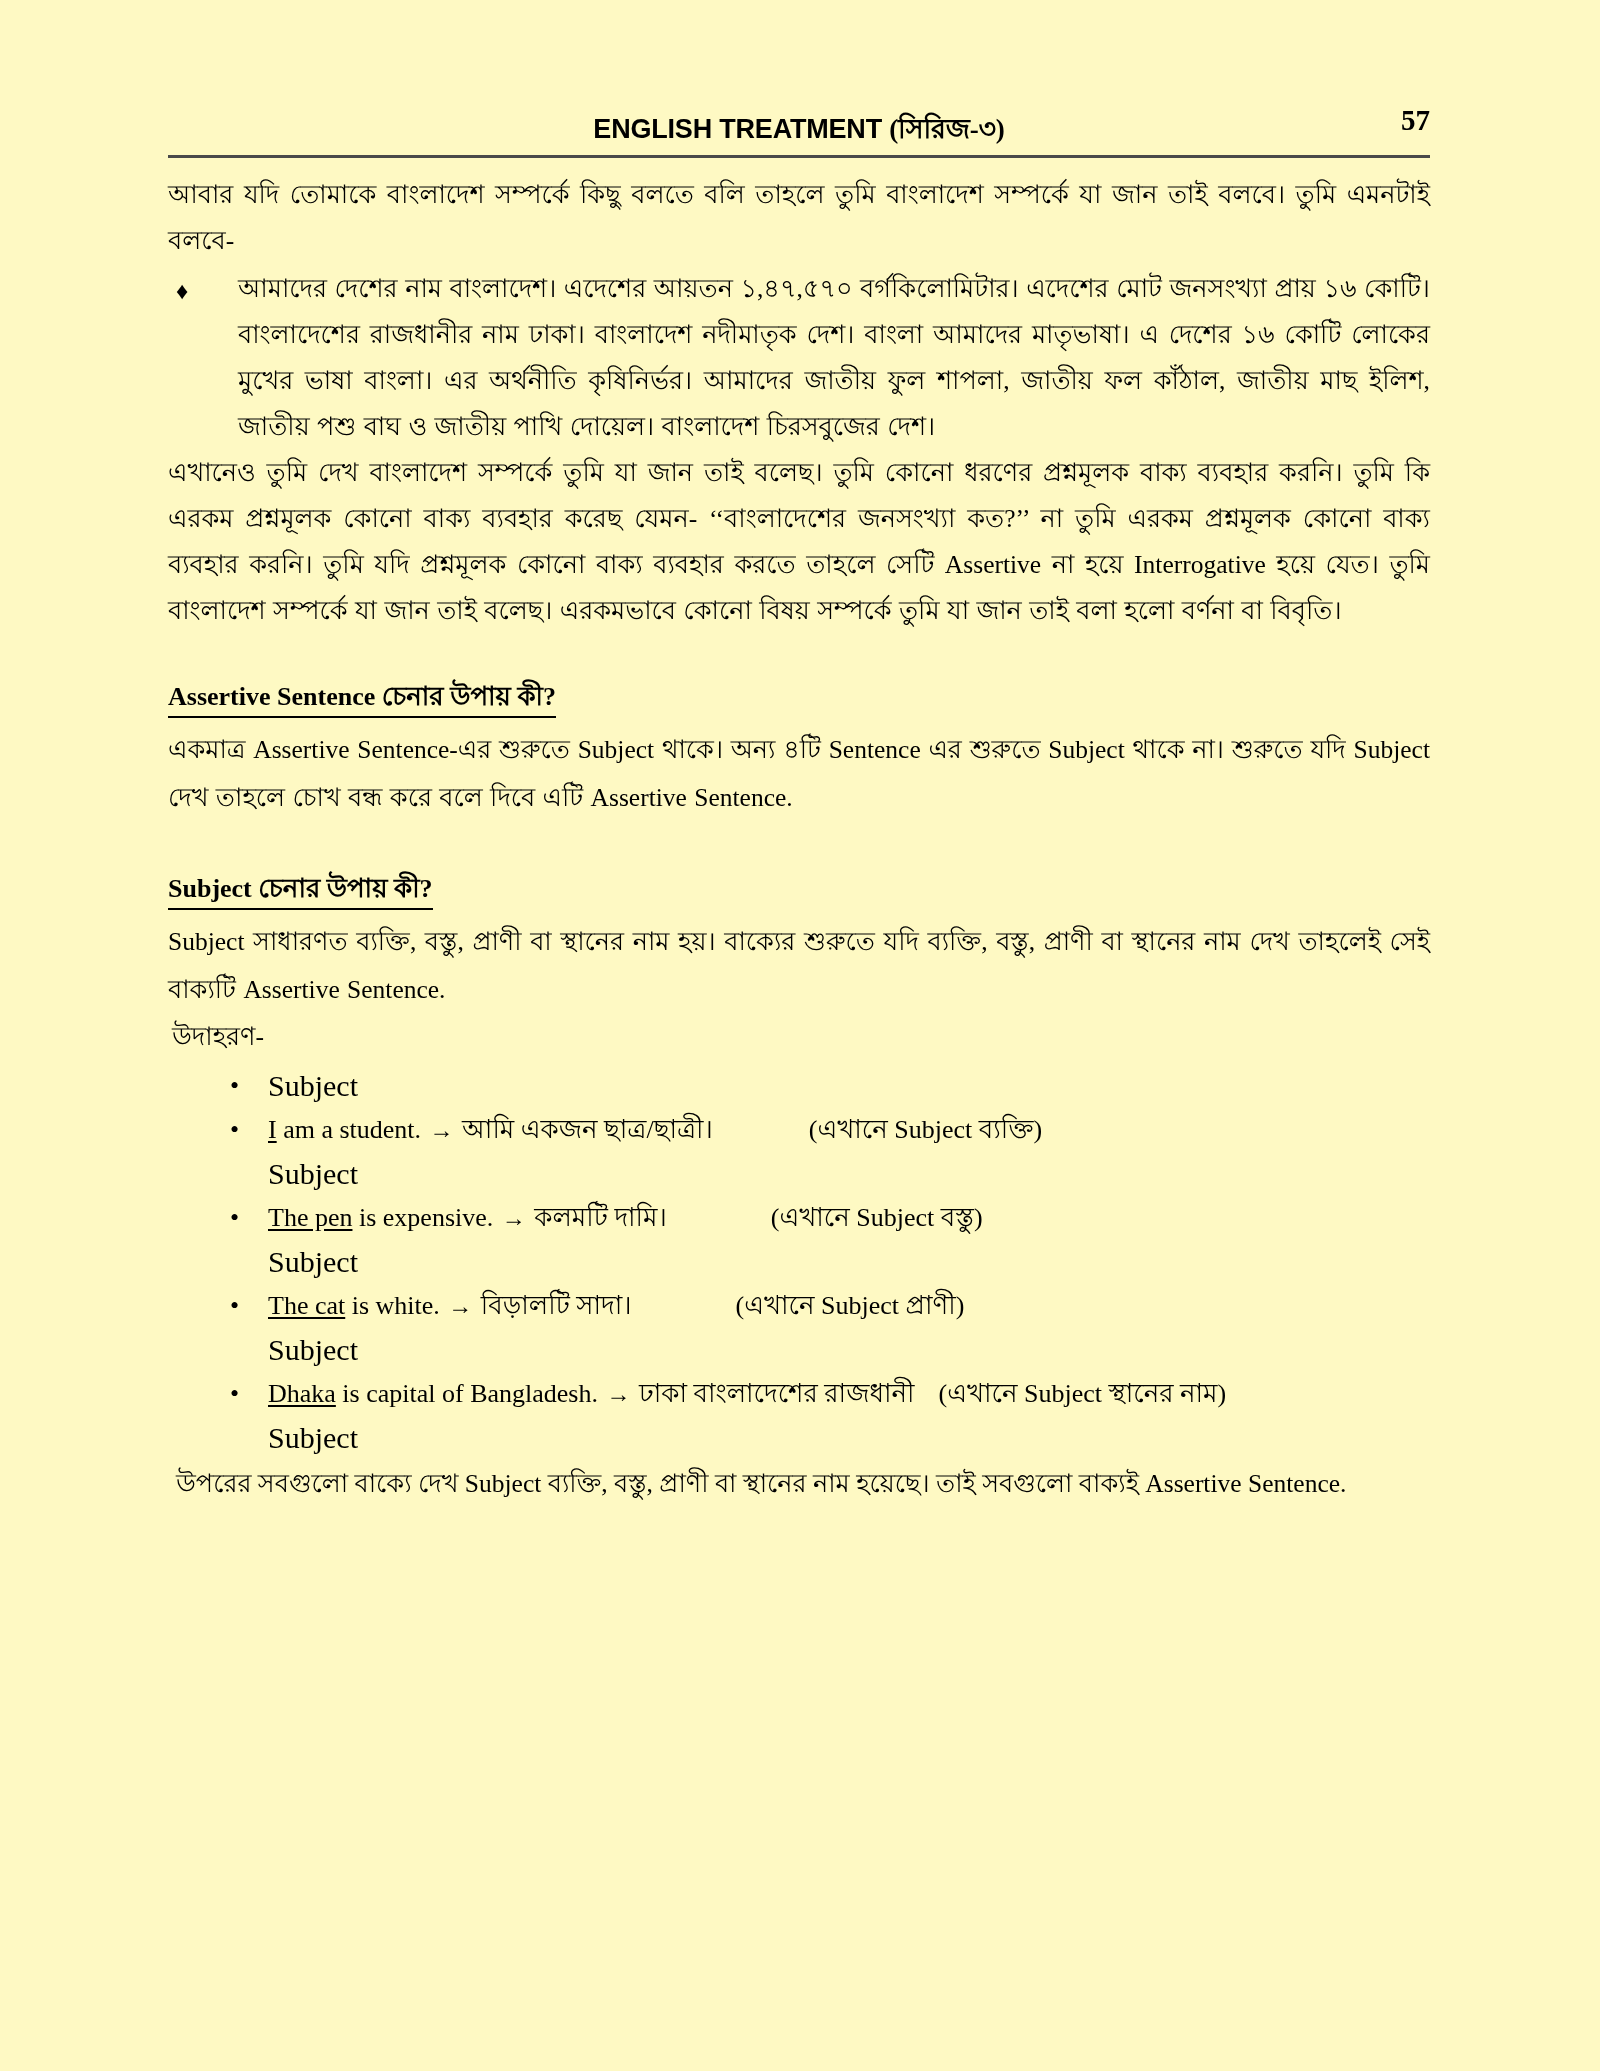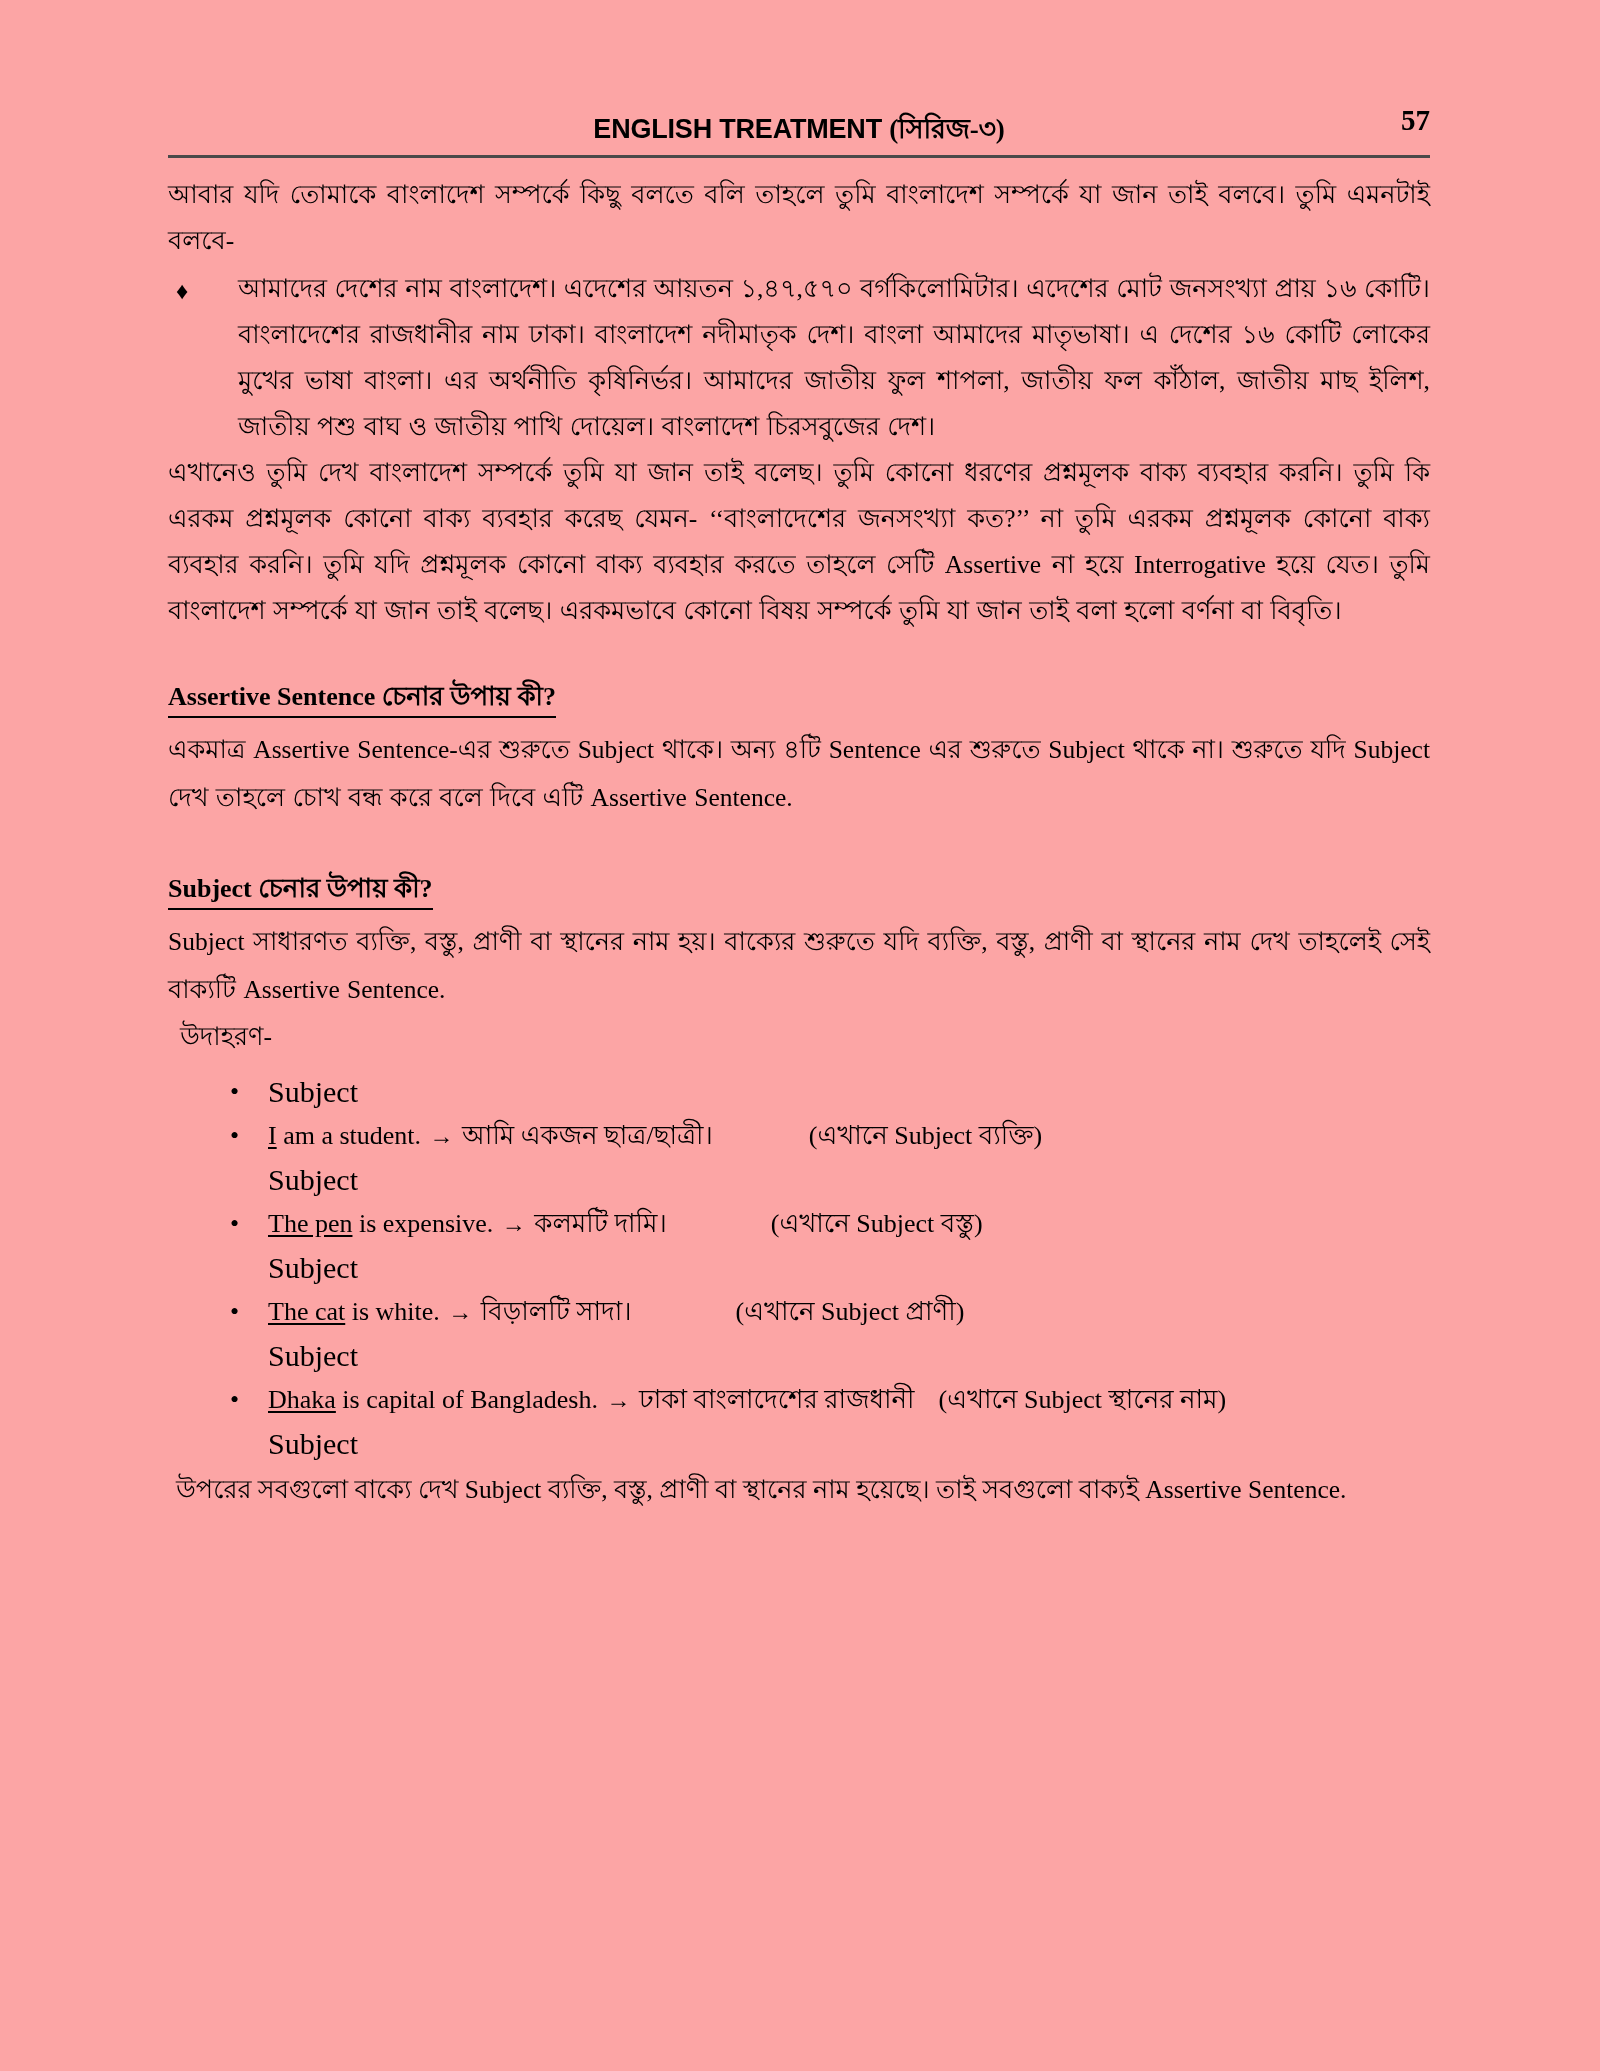--- a/index.html
+++ b/index.html
@@ -14,21 +14,21 @@
     font-family: "Liberation Serif", "DejaVu Serif", serif;
     color: #000000;
     overflow: hidden;
   }
 
   .page {
     position: absolute;
     left: 0; top: 0;
     width: 1600px;
     height: 2071px;
-    background: #fca5a5;
+    background: #fef9c3;
   }
 
   .content {
     position: absolute;
     left: 168px;
     top: 108px;
     width: 1262px;
   }
 
   
@@ -121,21 +121,21 @@
     margin-top: 48px;
   }
 
   .para.tight {
     line-height: 48px;
   }
 
   .label-line {
     font-size: 25.5px;
     line-height: 42px;
-    margin: 12px;
+    margin: 4px;
     margin-top: 2px;
   }
 
   
   .example-list {
     list-style: none;
     margin: 6px 0 0 0;
     padding: 0;
   }
   .example-item {

